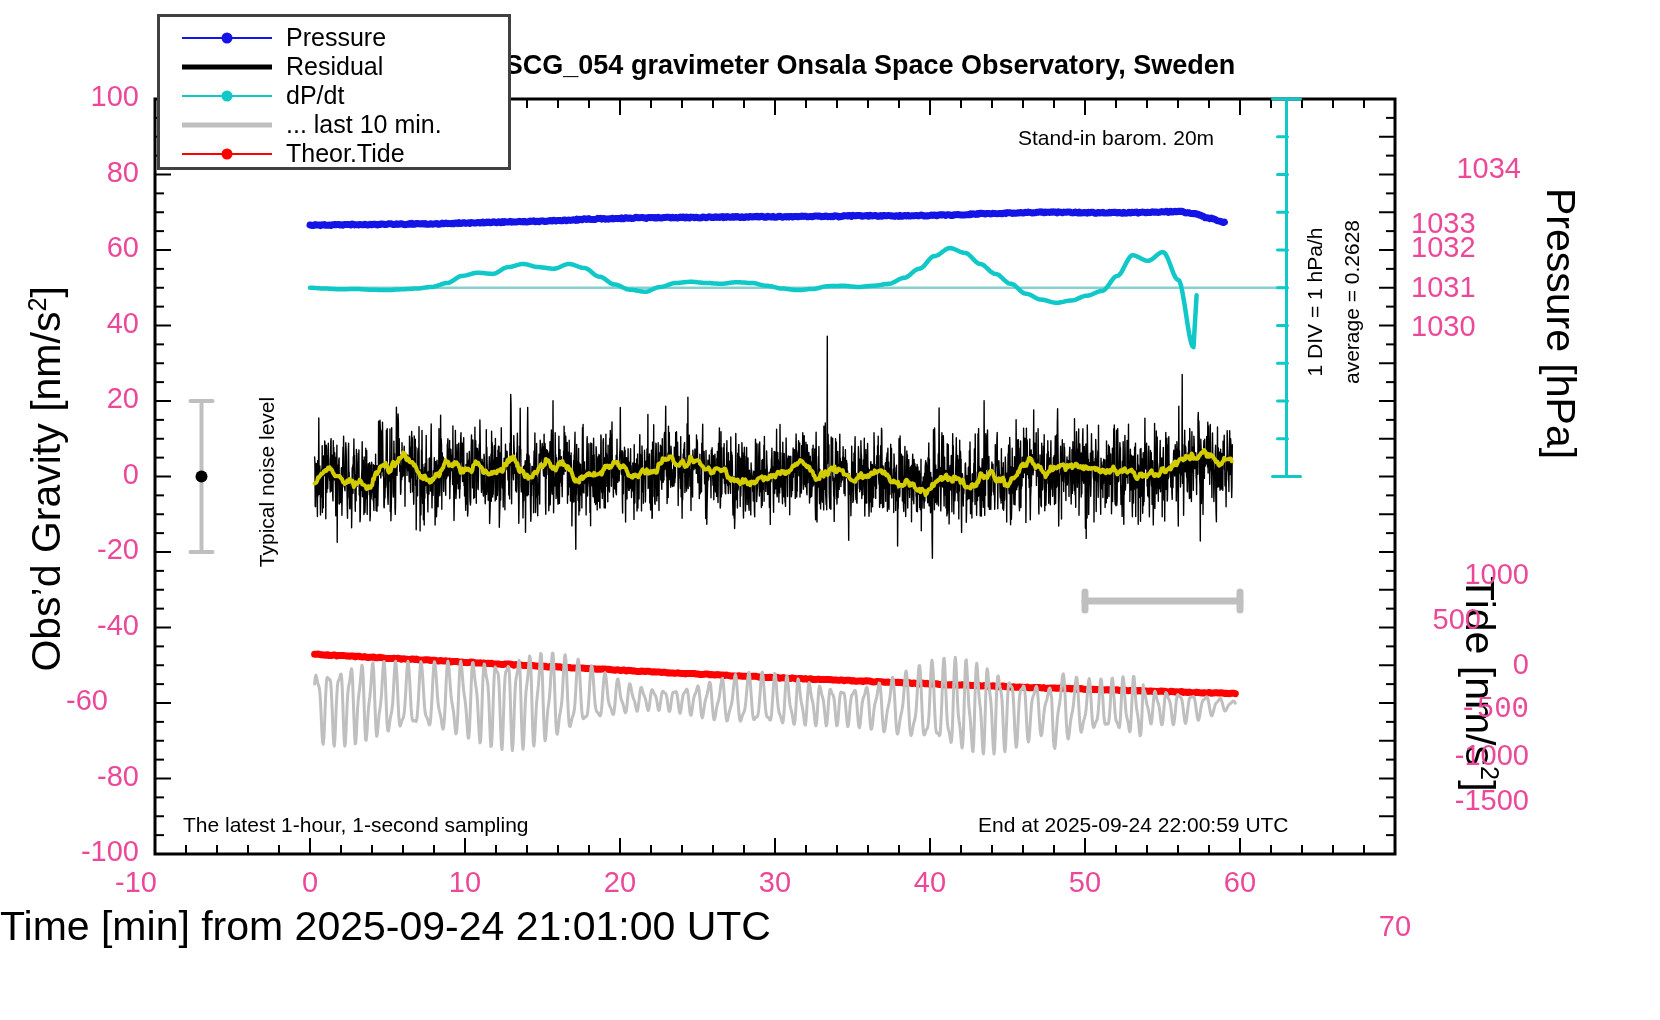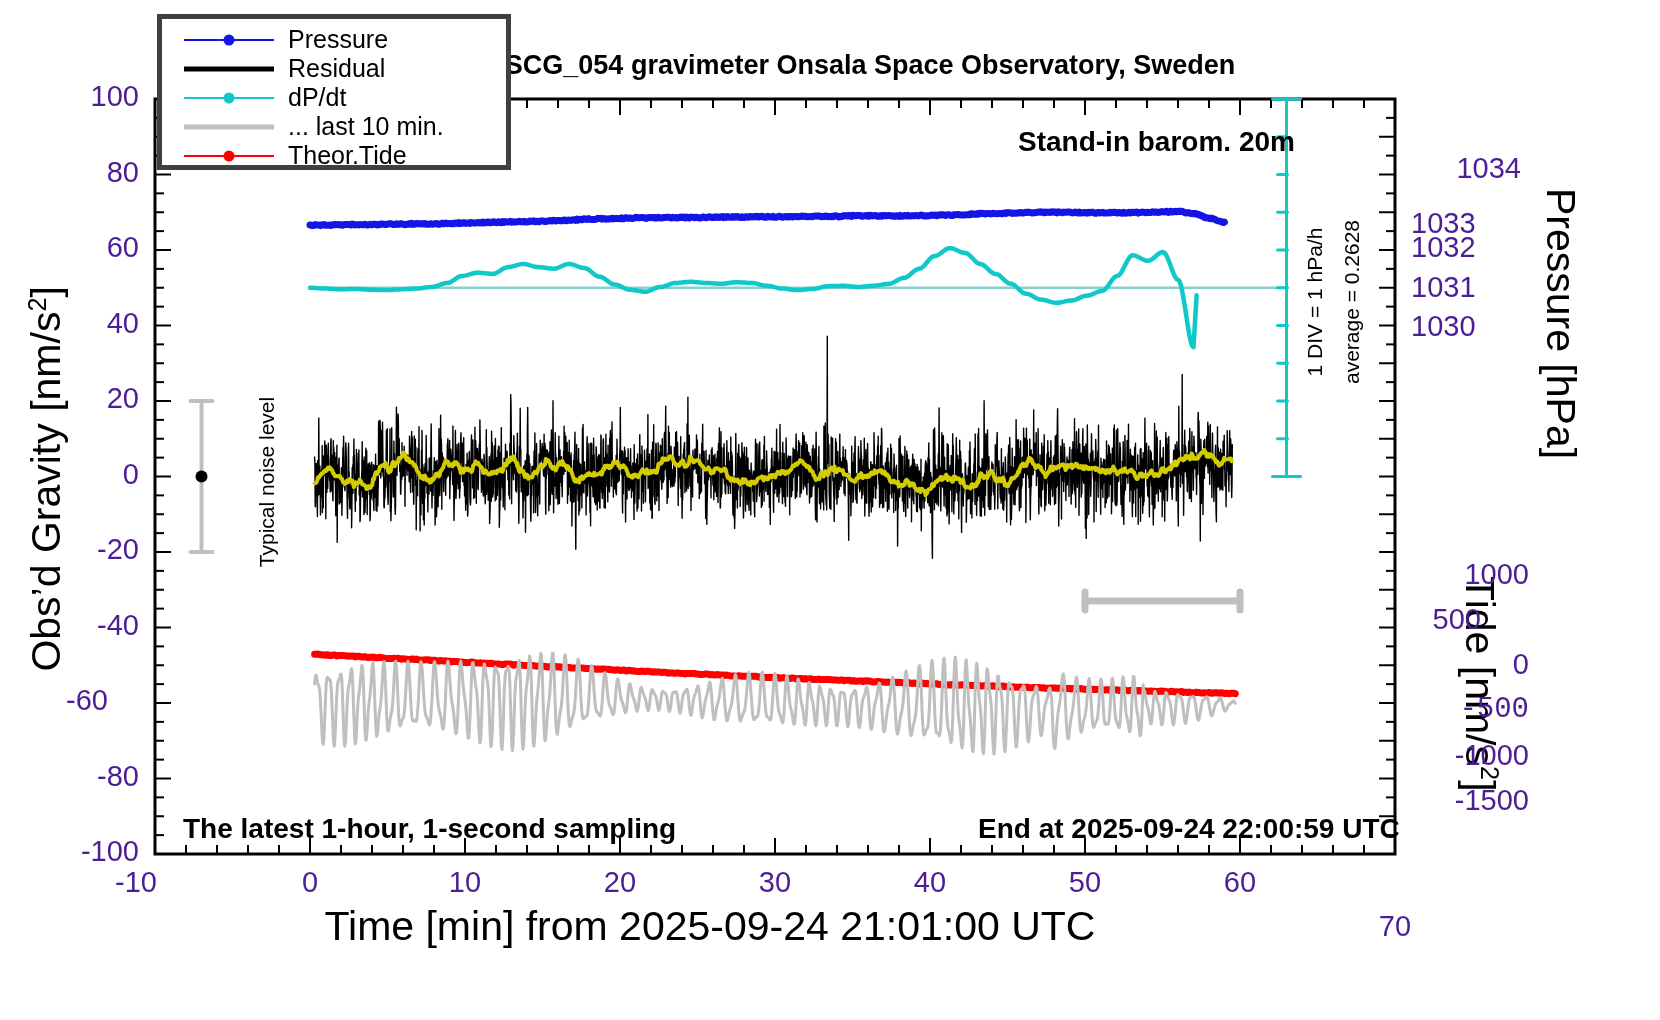--- a/index.html
+++ b/index.html
@@ -3,26 +3,26 @@
 <meta charset="utf-8">
 <style>
   html,body{margin:0;padding:0;background:#fff;}
   body{width:1660px;height:1020px;position:relative;font-family:"Liberation Sans",sans-serif;color:#000;overflow:hidden;}
   #root{position:absolute;inset:0;}
 
   .abs{position:absolute;}
 
   .xlabel,.ylabel-left,.ylabel-r1,.ylabel-r2{
     position:absolute;font-size:29px;font-family:"Liberation Sans",sans-serif;
-    color:#4c1d95;white-space:nowrap;
+    color:#ec4899;white-space:nowrap;
   }
 
   
   #x-axis-title{
-    position:absolute;left:0;top:903px;width:1420px;text-align:center;
+    position:absolute;left:0;top:903px;width:1420px;text-align:left;
     font-size:41px;white-space:nowrap;
   }
   #y-axis-title-left{
     position:absolute;left:-274px;top:455px;width:640px;text-align:center;
     font-size:41px;transform:rotate(-90deg);white-space:nowrap;
   }
   #y-axis-title-r1{
     position:absolute;left:1240px;top:300px;width:640px;text-align:center;
     font-size:41px;transform:rotate(90deg);white-space:nowrap;
   }
@@ -31,21 +31,21 @@
     font-size:41px;transform:rotate(90deg);white-space:nowrap;
   }
 
   
   #chart-title{
     position:absolute;left:350px;top:50px;width:1040px;text-align:center;
     font-size:27px;font-weight:bold;white-space:nowrap;
   }
 
   
-  .annot{position:absolute;font-size:28px;font-weight:bold;white-space:nowrap;}
+  .annot{position:absolute;font-size:21px;font-weight:normal;white-space:nowrap;}
 
   #standin-label{left:1018px;top:126px;}
   #bottom-left-note{left:183px;top:813px;}
   #bottom-right-note{left:978px;top:813px;}
 
   #noise-label{
     position:absolute;left:152px;top:470px;width:230px;text-align:center;
     font-size:21px;transform:rotate(-90deg);white-space:nowrap;
   }
   #dpdt-scale-label{
@@ -53,21 +53,21 @@
     font-size:21px;transform:rotate(-90deg);white-space:nowrap;
   }
   #dpdt-avg-label{
     position:absolute;left:1232px;top:290px;width:240px;text-align:center;
     font-size:21px;transform:rotate(-90deg);white-space:nowrap;
   }
 
   
   #legend{
     position:absolute;left:157px;top:14px;width:354px;height:156px;
-    border:5px solid #404040;background:#fff;box-sizing:border-box;z-index:30;
+    border:3px solid #404040;background:#fff;box-sizing:border-box;z-index:30;
     padding:6px 0 0 0;
   }
   .legend-row{display:flex;align-items:center;height:29px;margin-top:0px;}
   .legend-swatch{width:90px;height:20px;position:relative;margin-left:22px;flex:none;}
   .legend-swatch .ln{position:absolute;left:0;right:0;top:50%;transform:translateY(-50%);}
   .legend-swatch .dot{
     position:absolute;left:50%;top:50%;transform:translate(-50%,-50%);
     width:11px;height:11px;border-radius:50%;
   }
   .legend-text{font-size:25px;margin-left:14px;white-space:nowrap;}

